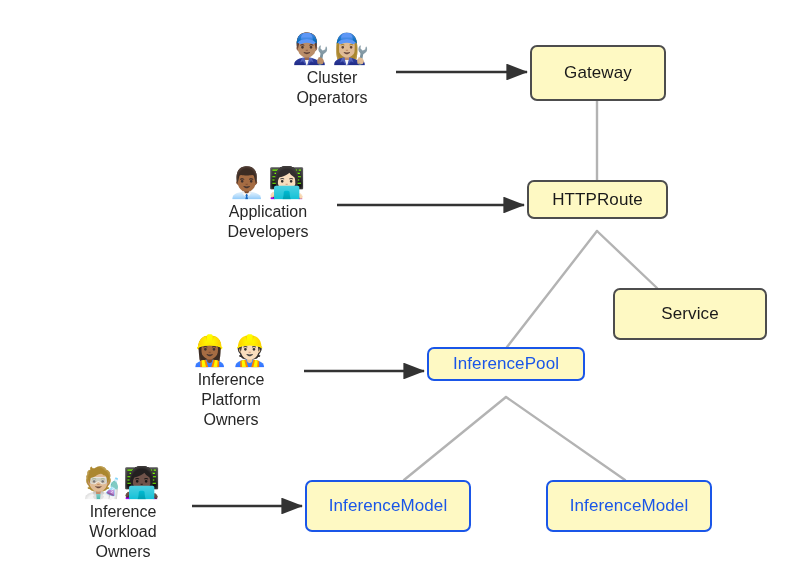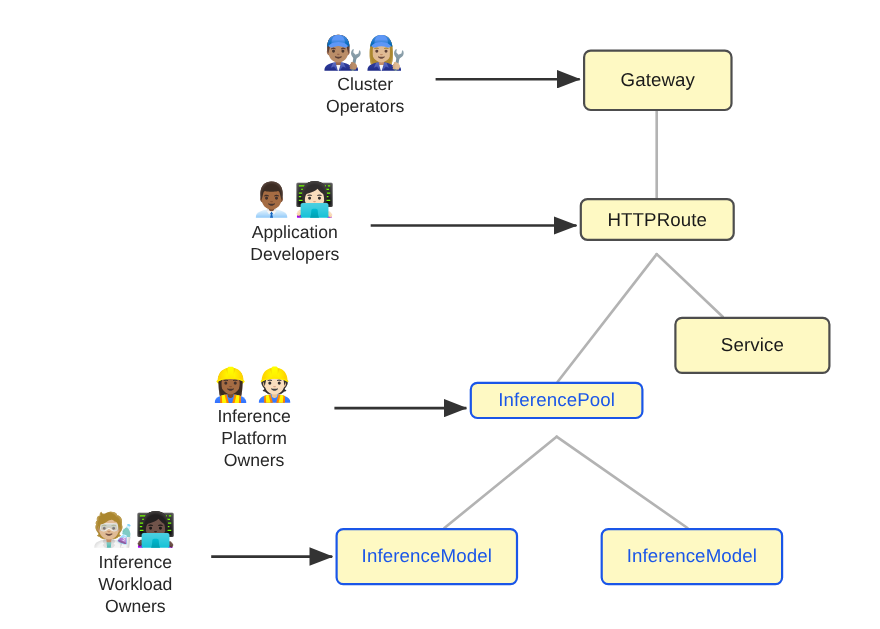--- a/index.html
+++ b/index.html
@@ -97,21 +97,21 @@
       </g>
   </svg>
 
   <div id="nodes-layer">
       <div class="node k8s" style="left: 530px; top: 45px; width: 136px; height: 56px; border-color: rgb(77, 77, 77); color: rgb(26, 26, 26);">
         <span>Gateway</span>
       </div>
       <div class="node k8s" style="left: 527px; top: 180px; width: 141px; height: 39px; border-color: rgb(77, 77, 77); color: rgb(26, 26, 26);">
         <span>HTTPRoute</span>
       </div>
-      <div class="node k8s" style="left: 613px; top: 288px; width: 142px; height: 52px; border-color: rgb(77, 77, 77); color: rgb(26, 26, 26);">
+      <div class="node k8s" style="left: 613px; top: 288px; width: 154px; height: 52px; border-color: rgb(77, 77, 77); color: rgb(26, 26, 26);">
         <span>Service</span>
       </div>
       <div class="node gie" style="left: 427px; top: 347px; width: 158px; height: 34px; border-color: rgb(26, 86, 232); color: rgb(26, 86, 232);">
         <span>InferencePool</span>
       </div>
       <div class="node gie" style="left: 305px; top: 480px; width: 166px; height: 52px; border-color: rgb(26, 86, 232); color: rgb(26, 86, 232);">
         <span>InferenceModel</span>
       </div>
       <div class="node gie" style="left: 546px; top: 480px; width: 166px; height: 52px; border-color: rgb(26, 86, 232); color: rgb(26, 86, 232);">
         <span>InferenceModel</span>

